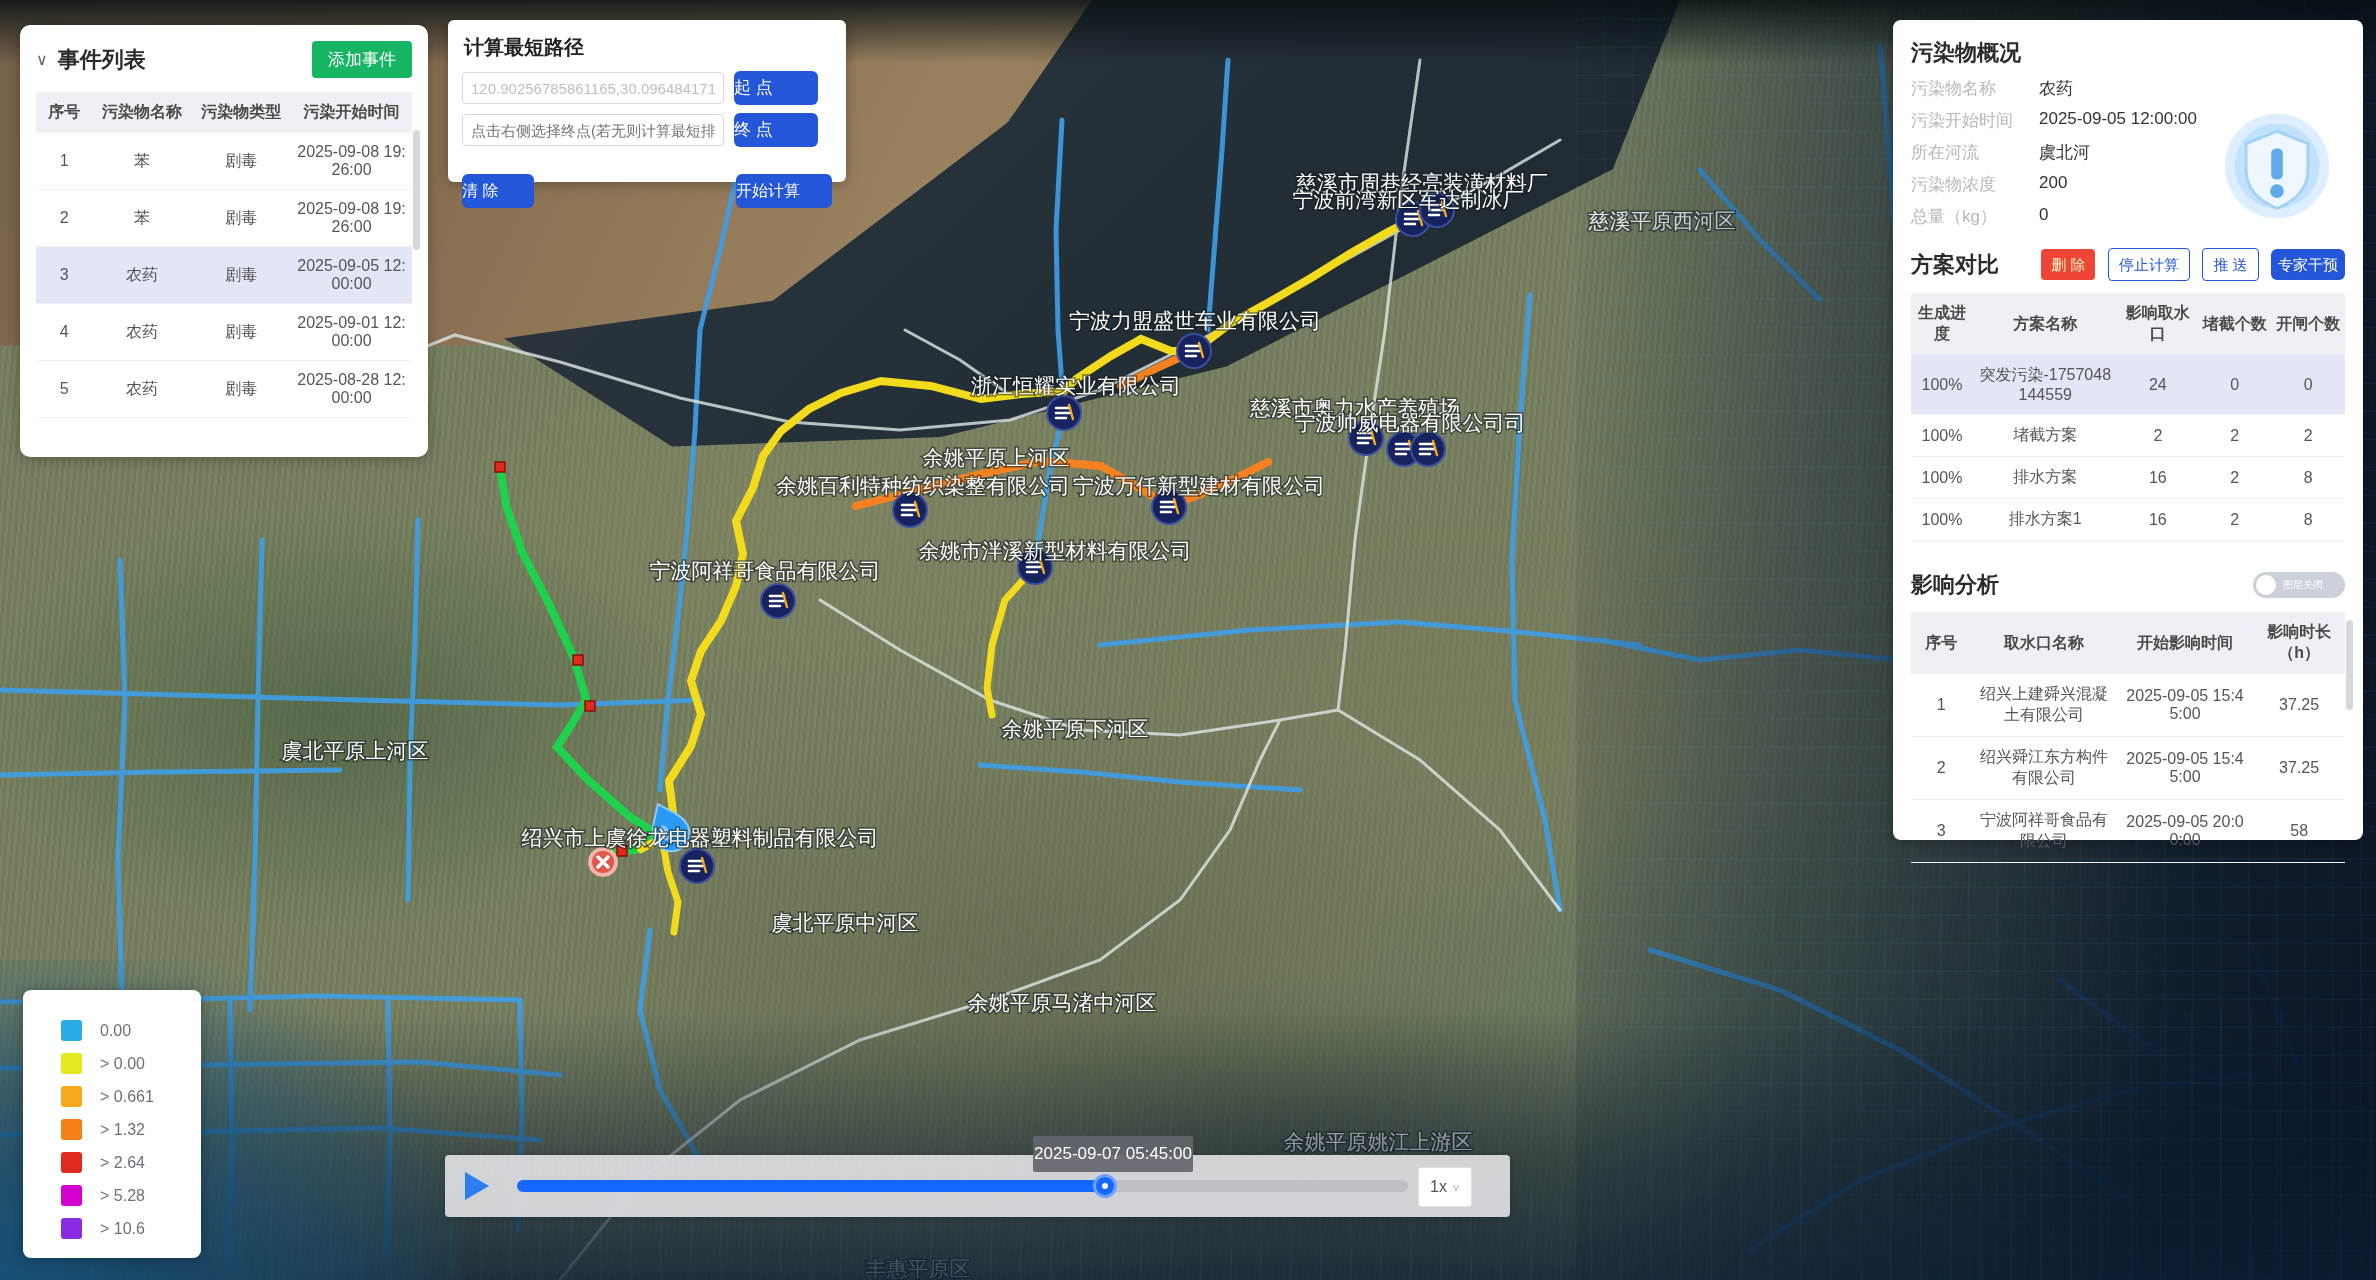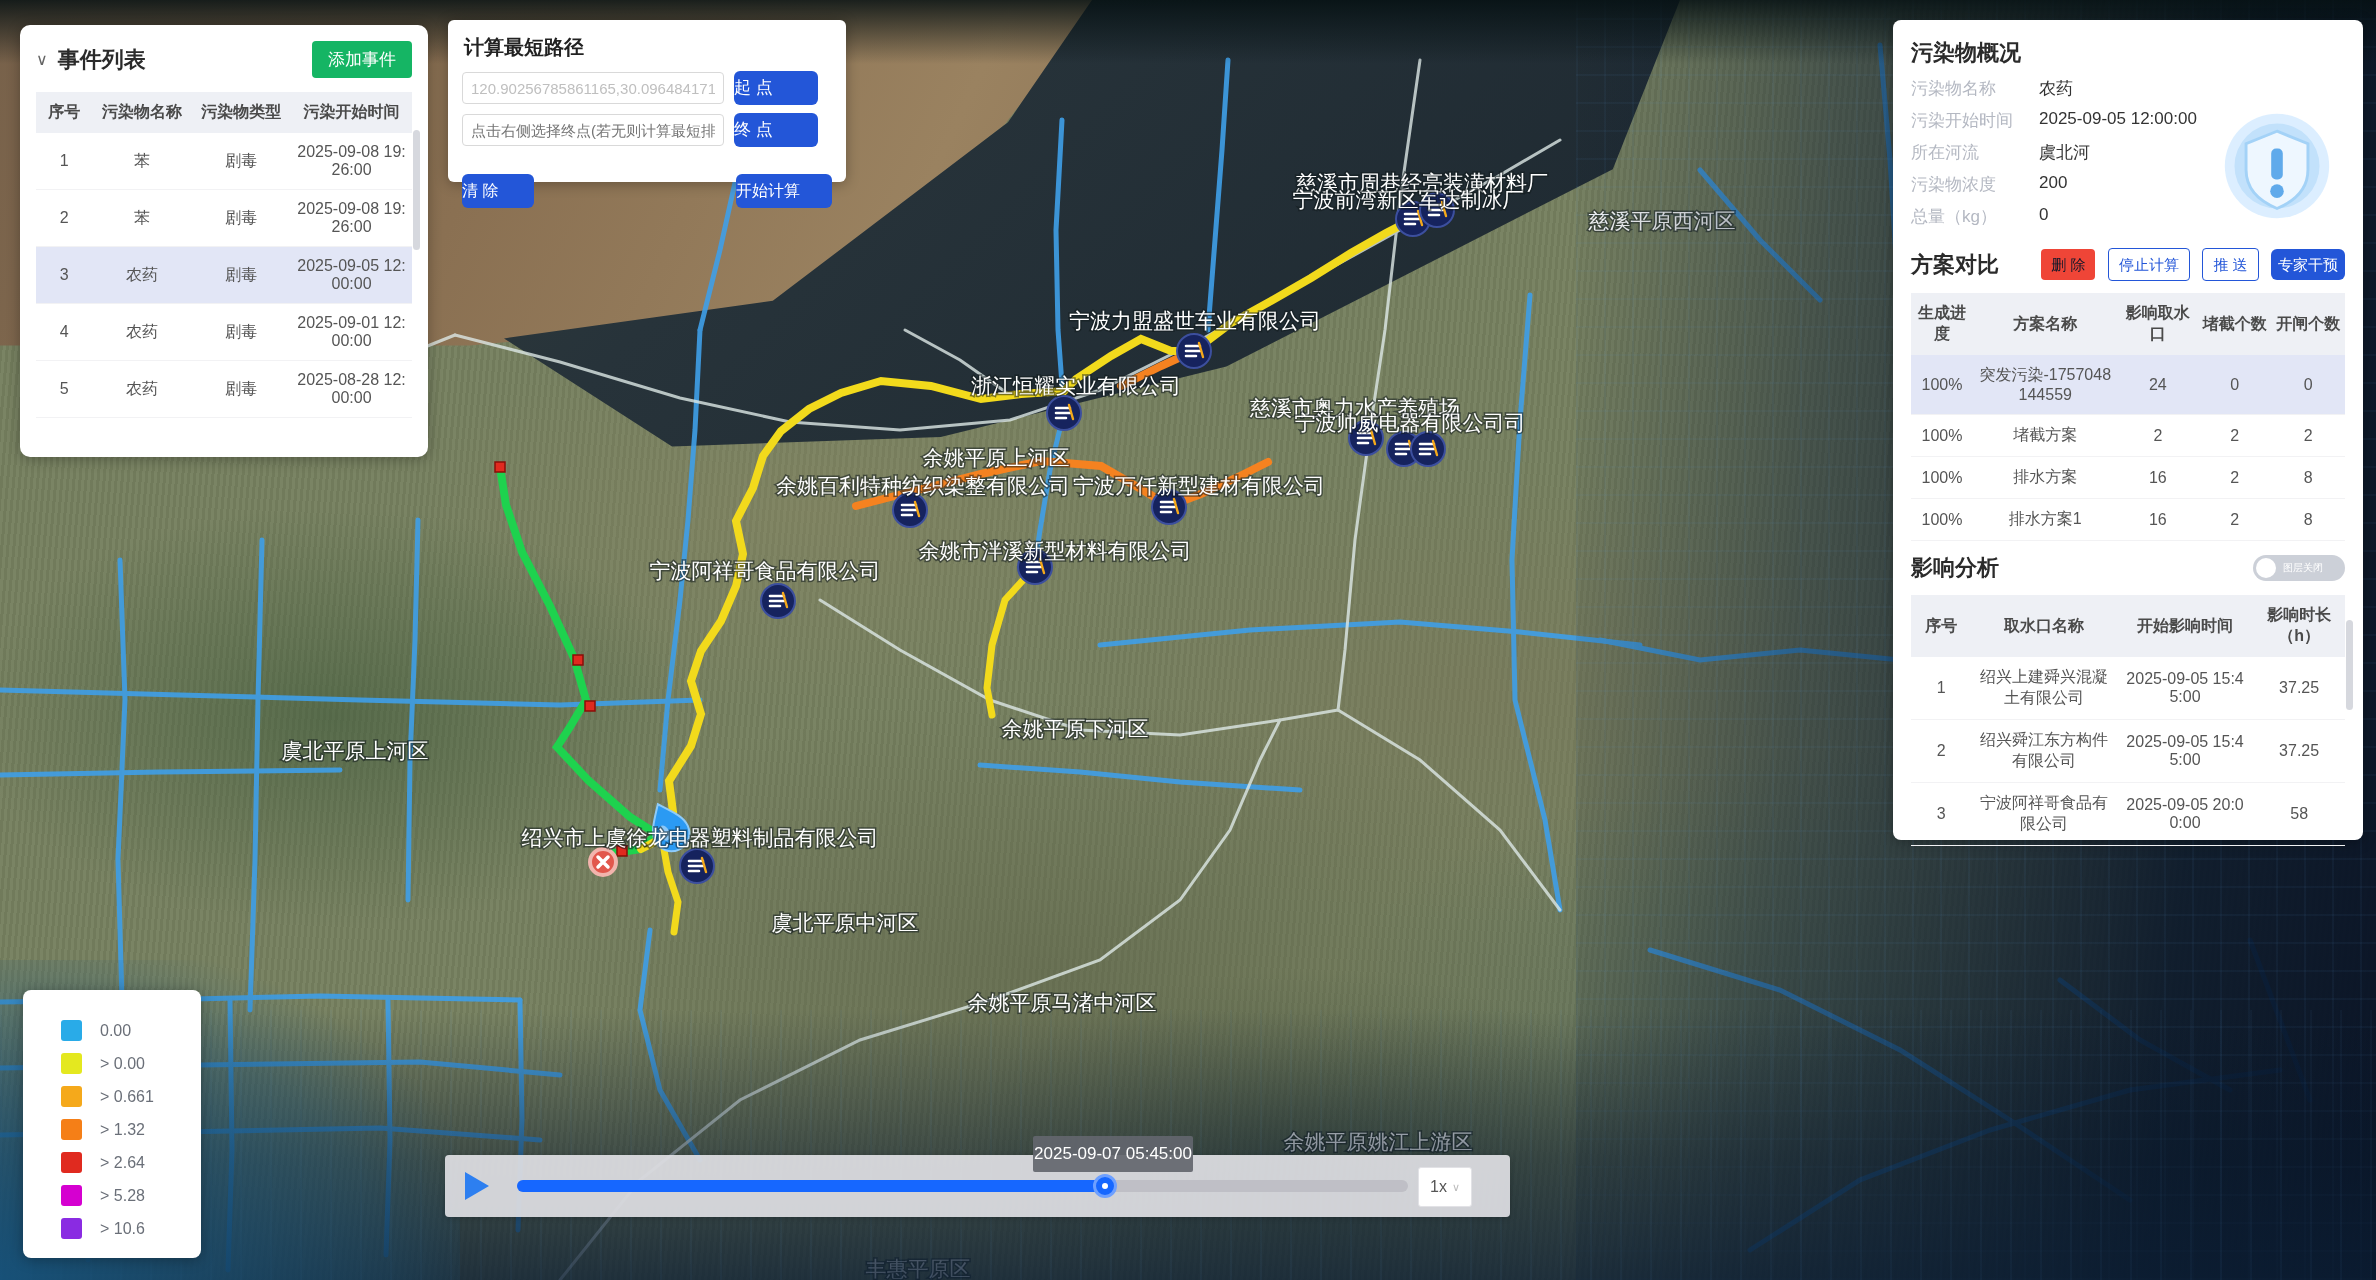--- a/index.html
+++ b/index.html
@@ -79,21 +79,21 @@
   .clear-btn{width:72px;height:34px;line-height:34px;}
   .calc-btn{margin-left:auto;width:96px;height:34px;line-height:34px;}
   
   .right-panel{left:1893px;top:20px;width:470px;height:820px;padding:18px;box-sizing:border-box;border-radius:8px;}
   .field-row{display:flex;margin-top:9px;font-size:17px;}
   .field-label{color:#b4b8c2;width:128px;}
   .field-value{color:#333;}
   .shield-wrap{position:absolute;right:28px;top:88px;opacity:.95;}
   .sec-head{display:flex;align-items:center;margin-top:20px;}
   .sec-btns .btn{margin-left:8px;padding:8px 10px;font-size:15px;}
-  .btn-red{background:#ef4537;color:#0f172a;}
+  .btn-red{background:#ef4537;color:#fef9c3;}
   .plan-table{width:434px;margin-top:12px;}
   .plan-table th,.plan-table td{font-size:16px;}
   .plan-table th:nth-child(1){width:58px;}.plan-table th:nth-child(2){width:152px;}
   .plan-table th:nth-child(3){width:80px;}.plan-table th:nth-child(4){width:72px;}.plan-table th:nth-child(5){width:72px;}
   .toggle{margin-left:auto;width:92px;height:26px;border-radius:13px;background:#ccd0d8;position:relative;cursor:pointer;}
   .toggle .knob{position:absolute;left:3px;top:3px;width:20px;height:20px;border-radius:50%;background:#fff;}
   .toggle .tlabel{position:absolute;left:30px;top:6px;font-size:10px;color:#fff;}
   .impact-table{width:434px;margin-top:12px;}
   .impact-table th:nth-child(1){width:56px;}.impact-table th:nth-child(2){width:150px;}
   .impact-table th:nth-child(3){width:140px;}.impact-table th:nth-child(4){width:88px;}
@@ -397,21 +397,21 @@
       <tr>
         <td>100%</td>
         <td>排水方案1</td>
         <td>16</td>
         <td>2</td>
         <td>8</td>
       </tr>
     </tbody>
   </table>
 
-  <div class="sec-head" style="margin-top:12px;gap:14px;">
+  <div class="sec-head" style="margin-top:29px;gap:14px;">
     <span class="ptitle">影响分析</span>
     <span class="toggle">
       <span class="knob"></span>
       <span class="tlabel">图层关闭</span>
     </span>
   </div>
 
   <table class="impact-table">
     <thead>
       <tr>

